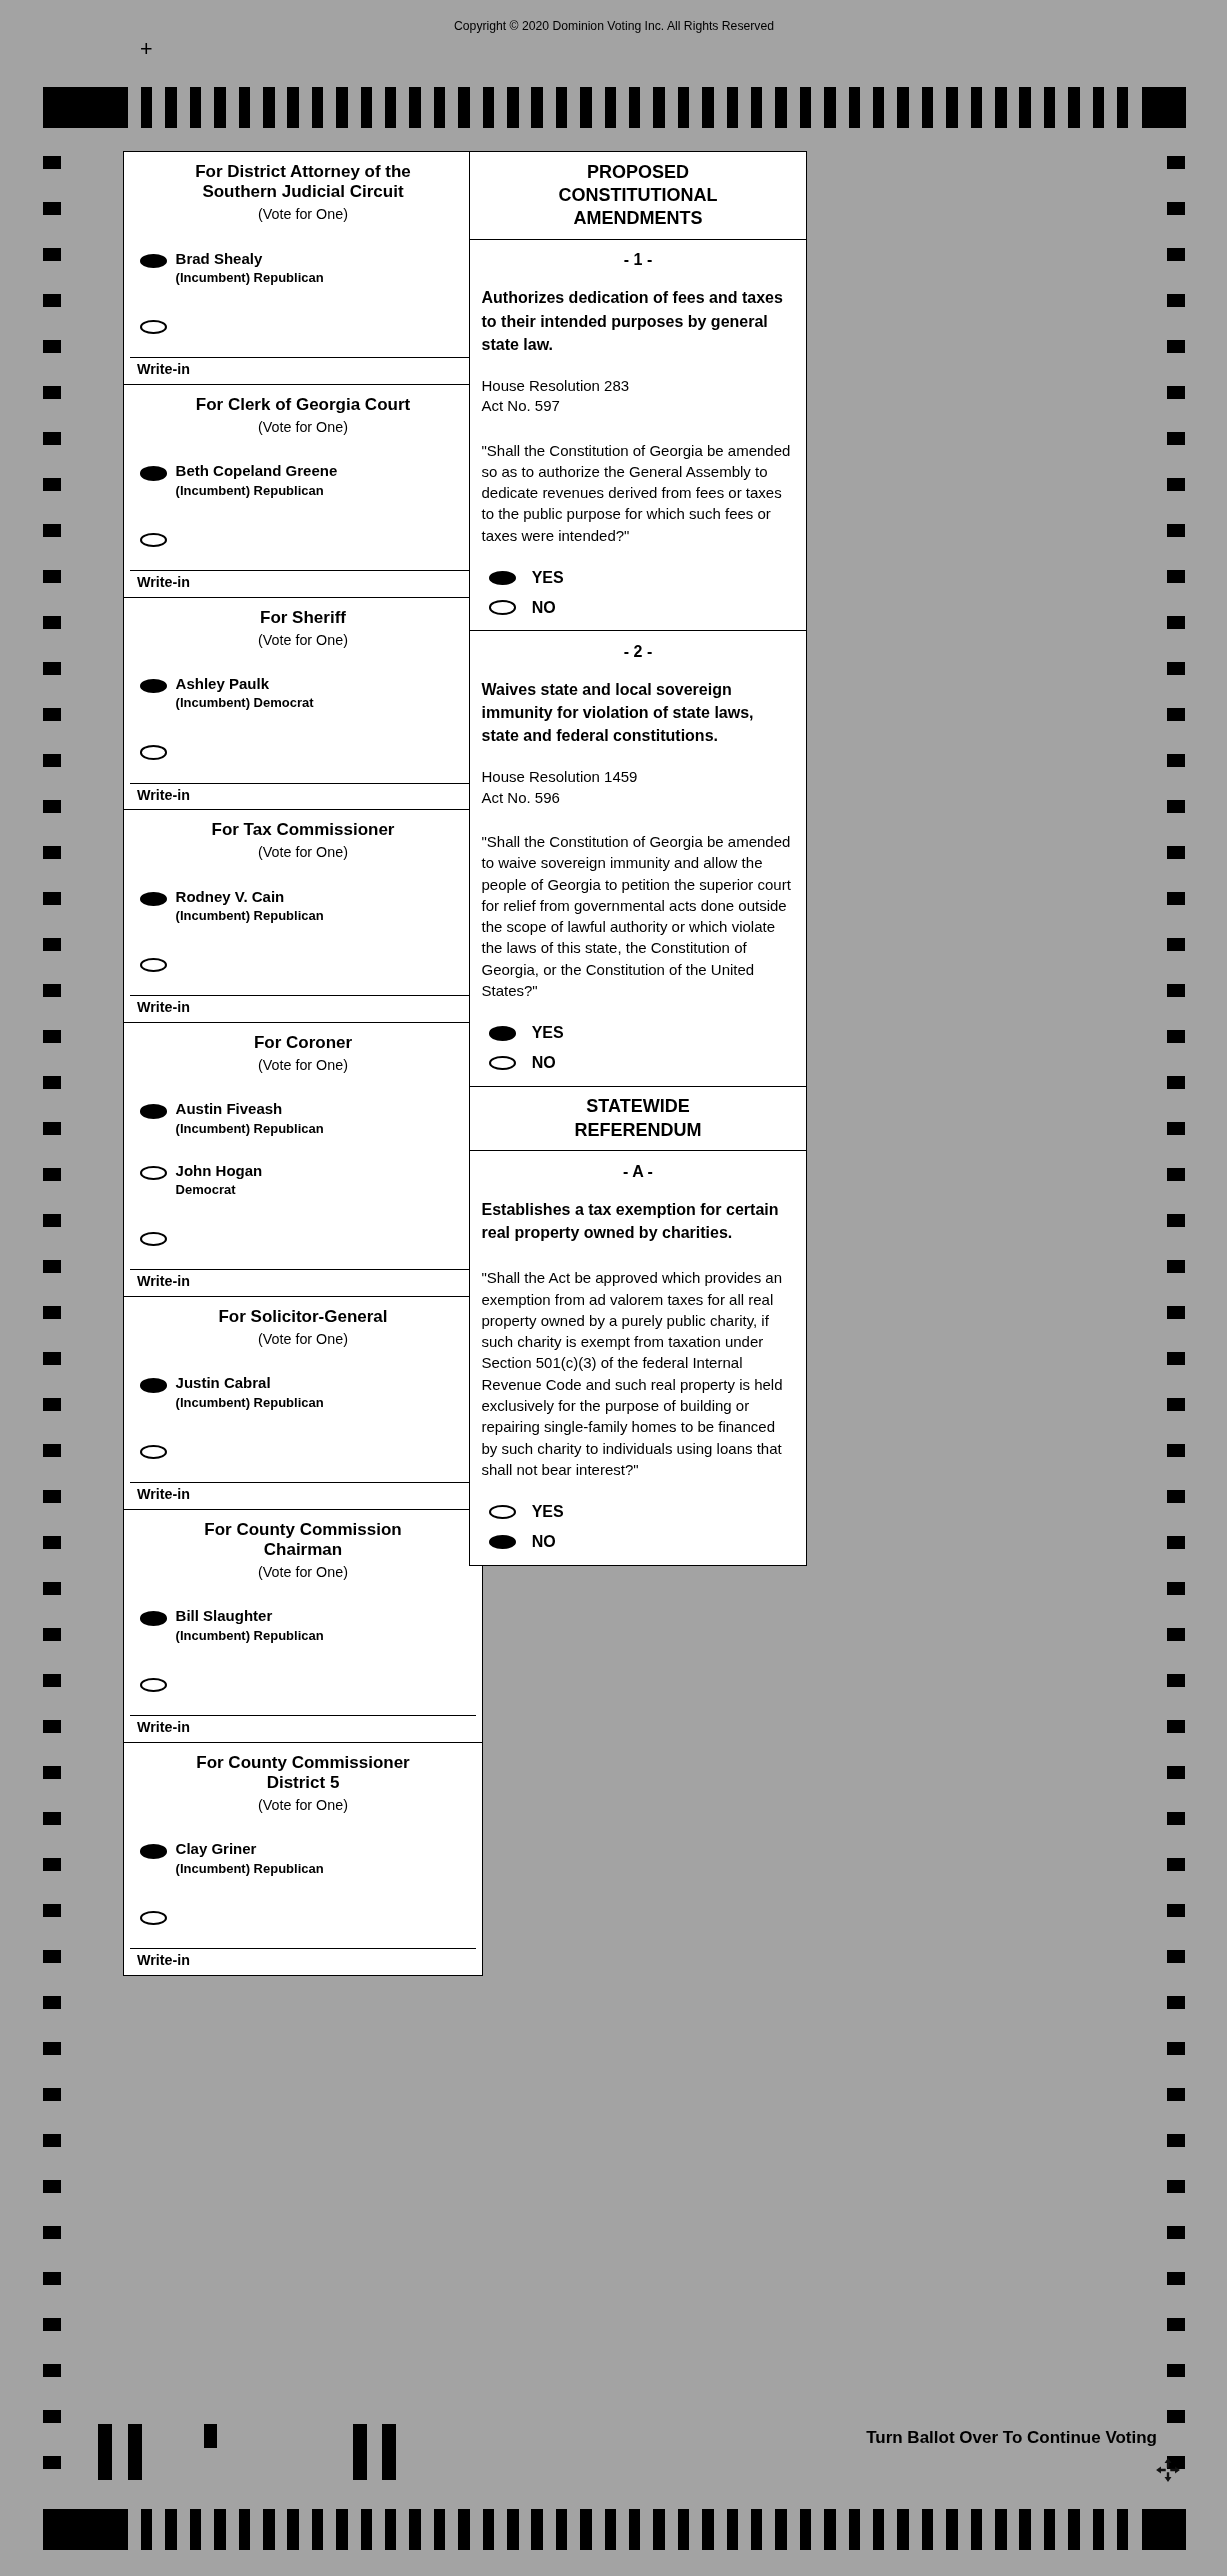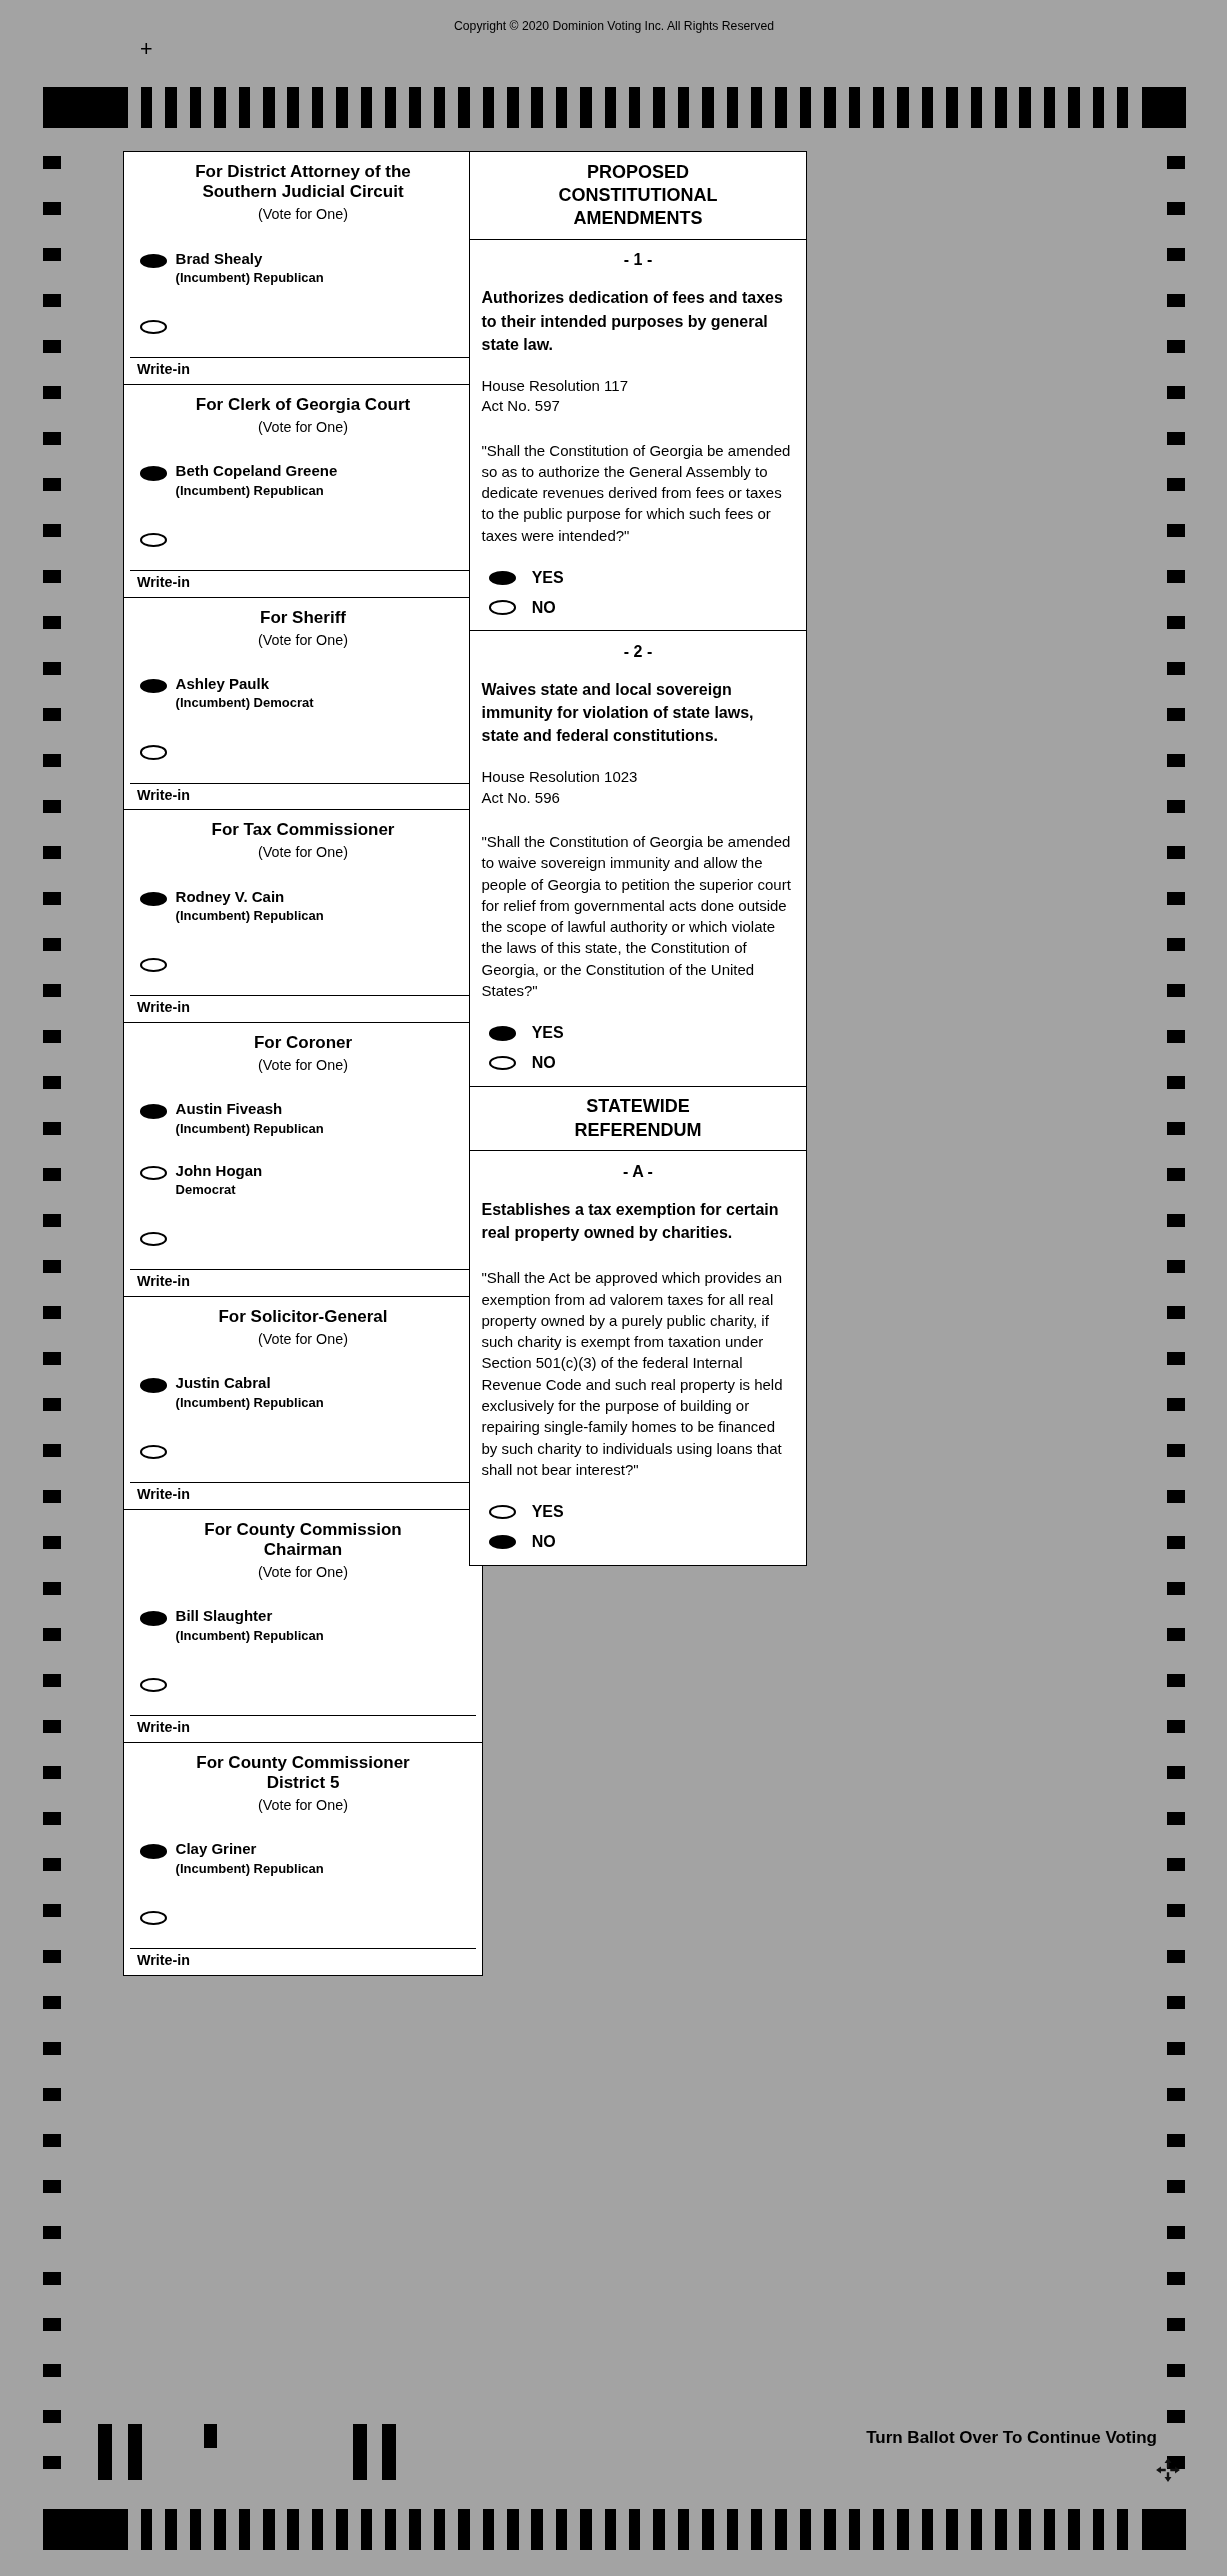--- a/index.html
+++ b/index.html
@@ -253,39 +253,39 @@
     <section class="box">
       <div class="measure-head">PROPOSED
 CONSTITUTIONAL
 AMENDMENTS</div>
     </section>
 
     <section class="box">
       <div class="measure-body">
         <div class="measure-number">- 1 -</div>
         <div class="measure-summary">Authorizes dedication of fees and taxes to their intended purposes by general state law.</div>
-        <div class="measure-source">House Resolution 117
+        <div class="measure-source">House Resolution 283
 Act No. 597</div>
         <div class="measure-question">"Shall the Constitution of Georgia be amended so as to authorize the General Assembly to dedicate revenues derived from fees or taxes to the public purpose for which such fees or taxes were intended?"</div>
         <div class="choice choice-first">
           <span class="oval filled"></span>
           <span class="choice-label">YES</span>
         </div>
         <div class="choice">
           <span class="oval"></span>
           <span class="choice-label">NO</span>
         </div>
       </div>
     </section>
 
     <section class="box">
       <div class="measure-body">
         <div class="measure-number">- 2 -</div>
         <div class="measure-summary">Waives state and local sovereign immunity for violation of state laws, state and federal constitutions.</div>
-        <div class="measure-source">House Resolution 1023
+        <div class="measure-source">House Resolution 1459
 Act No. 596</div>
         <div class="measure-question">"Shall the Constitution of Georgia be amended to waive sovereign immunity and allow the people of Georgia to petition the superior court for relief from governmental acts done outside the scope of lawful authority or which violate the laws of this state, the Constitution of Georgia, or the Constitution of the United States?"</div>
         <div class="choice choice-first">
           <span class="oval filled"></span>
           <span class="choice-label">YES</span>
         </div>
         <div class="choice">
           <span class="oval"></span>
           <span class="choice-label">NO</span>
         </div>

